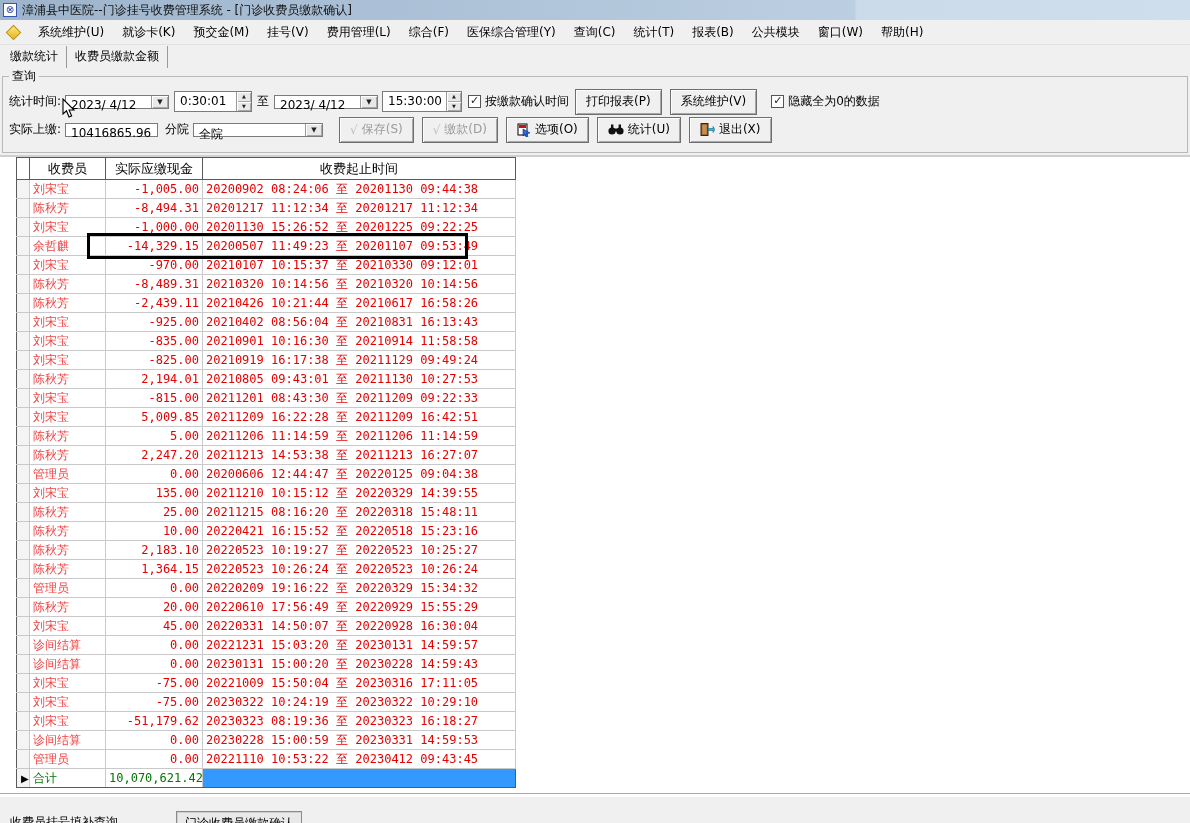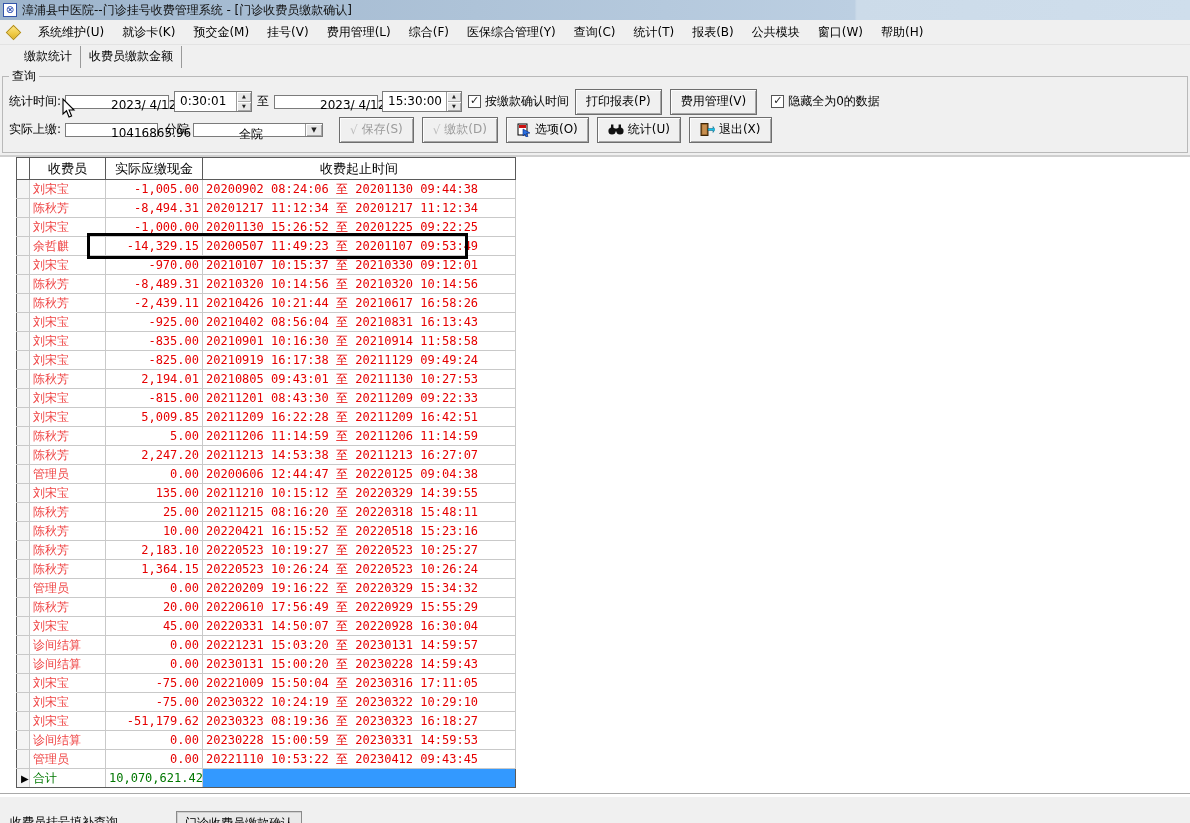--- a/index.html
+++ b/index.html
@@ -14,32 +14,32 @@
     display:inline-flex; align-items:center; justify-content:center; color:#1a3fae; font-size:10px; line-height:10px; }
   .title-text { font-size:12px; color:#111; white-space:nowrap; }
 
   
   .menubar { height:25px; background:#f0f0f0; display:flex; align-items:center; padding:0 4px; border-bottom:1px solid #e3e3e3;}
   .menu-logo { width:11px; height:11px; background:linear-gradient(135deg,#ffe680,#e3b61f); transform:rotate(45deg);
     margin:0 10px 0 4px; border:1px solid #b58d0e; }
   .menu-item { padding:19px 9px; white-space:nowrap; cursor:default; }
 
   
-  .pagetabs { height:23px; background:#f0f0f0; display:flex; align-items:flex-end; padding-left:16px; }
+  .pagetabs { height:23px; background:#f0f0f0; display:flex; align-items:flex-end; padding-left:2px; }
   .pagetab { padding:2px 8px 3px 8px; border-right:1px solid #9a9a9a; white-space:nowrap; }
   .pagetab:first-child { border-left:none; }
   .pagetab.active { font-weight:normal; }
 
   
   .query-wrap { background:#f0f0f0; padding:0 2px 2px 2px; border-bottom:2px solid #cfcfcf; }
   fieldset.query { border:1px solid #b9b9b9; padding:2px 4px 6px 4px; }
   fieldset.query legend { padding:0 3px; margin-left:2px; font-size:12px; }
   .qrow { display:flex; align-items:center; margin:3px 0 5px 2px; height:23px; }
   .qlabel { margin-right:4px; white-space:nowrap; }
-  .combo { display:flex; align-items:stretch; background:#fff; border:1px solid #7b7b7b; height:14px;padding-left:40px; }
+  .combo { display:flex; align-items:stretch; background:#fff; border:1px solid #7b7b7b; height:14px; }
   .combo .val { padding:2px 3px 0 5px; white-space:nowrap; }
   .combo .arrowbtn { width:17px; background:#e8e8e8; border-left:1px solid #9a9a9a; display:flex; align-items:center;
     justify-content:center; font-size:7px; color:#222; box-shadow:inset 1px 1px 0 #fff, inset -1px -1px 0 #a8a8a8; }
   .spinner { display:flex; align-items:stretch; background:#fff; border:1px solid #7b7b7b; height:21px; }
   .spinner .val { padding:2px 2px 0 5px; white-space:nowrap; }
   .spin-btns { width:15px; display:flex; flex-direction:column; border-left:1px solid #9a9a9a; }
   .spin-btns span { flex:1; background:#e8e8e8; font-size:5px; line-height:8px; text-align:center; color:#222;
     box-shadow:inset 1px 1px 0 #fff, inset -1px -1px 0 #a8a8a8; }
   .chk { display:flex; align-items:center; white-space:nowrap; margin:0 6px; }
   .chk .box { width:13px; height:13px; background:#fff; border:1px solid #555; margin-right:4px;
@@ -151,21 +151,21 @@
         <span class="box">
             <span class="mark">✓</span>
           </span>
         <span>按缴款确认时间</span>
       </label>
 
       <span class="btn">
         <span>打印报表(P)</span>
       </span>
       <span class="btn">
-        <span>费用管理(V)</span>
+        <span>系统维护(V)</span>
       </span>
 
       <label class="chk checked">
         <span class="box">
             <span class="mark">✓</span>
           </span>
         <span>隐藏全为0的数据</span>
       </label>
     </div>
 

